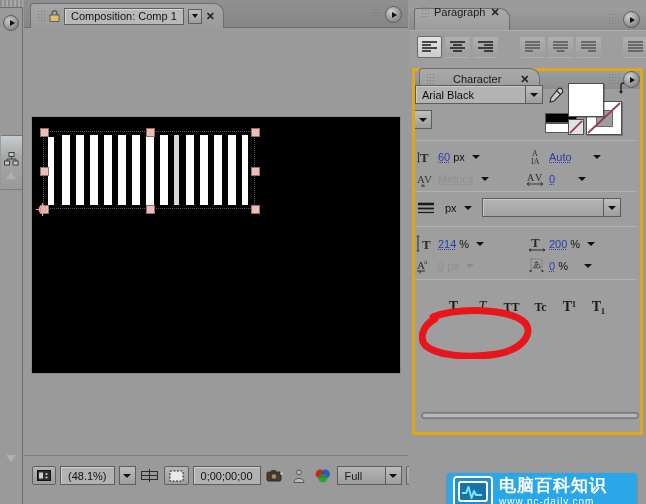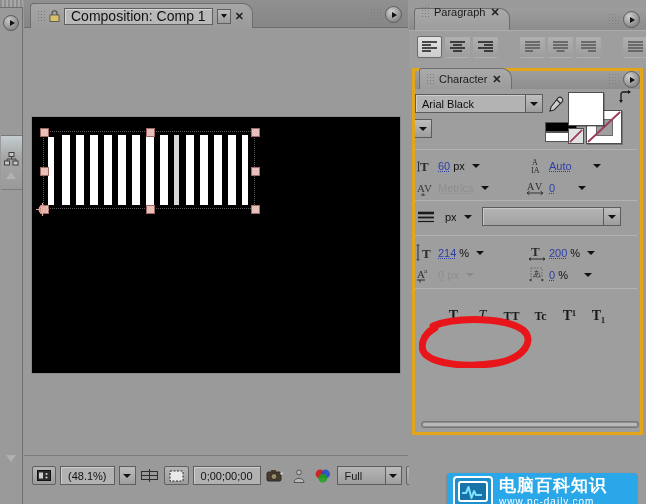--- a/index.html
+++ b/index.html
@@ -74,21 +74,21 @@
   }
   .tab-grip {
     width:8px;height:12px;
     background:
       radial-gradient(circle, #6e6e6e 35%, transparent 36%) 0 0/3px 3px;
     opacity:.8;
   }
   .lock-icon{ width:11px;height:12px;}
   .tab-field {
     background:#b9b9b9; border:1px solid #5f5f5f;
-    padding:1px 6px; font-size:14px; line-height:13px; color:#111;
+    padding:1px 6px; font-size:11px; line-height:13px; color:#111;
     box-shadow: inset 1px 1px 0 #d6d6d6;
   }
   .tiny-drop {
     width:14px;height:15px; background:linear-gradient(#bdbdbd,#9b9b9b);
     border:1px solid #5f5f5f; display:flex;align-items:center;justify-content:center;
   }
   .tiny-drop::after{content:"";width:0;height:0;border-top:4px solid #111;border-left:3.5px solid transparent;border-right:3.5px solid transparent;}
   .tab-x { font-size:11px; color:#222; cursor:pointer; font-weight:bold;}
   .tab-rest {
     position:absolute; left:0; top:3px; right:0; height:25px;
@@ -202,33 +202,33 @@
   
   .char-panel{
     position:absolute; left:0; top:66px; width:237px; height:372px;
   }
   .char-outline{
     position:absolute; left:3px; top:9px; width:231px; height:360px;
     border:3px solid #e3a61b; background:#9e9e9e;
   }
   .char-tab{
     position:absolute; left:10px; top:2px; height:21px; padding:0 9px 0 6px;
-    display:flex;align-items:center;gap:5px;
+    display:flex;align-items:center;gap:19px;
     background:linear-gradient(#aaa,#9c9c9c);
     border:1px solid #6e6e6e; border-bottom:none; border-radius:3px 10px 0 0;
     z-index:4;
   }
   .char-tab-strip{
     position:absolute; left:3px; top:2px; width:231px;height:21px;
     background:linear-gradient(#9e9e9e,#8d8d8d);
     border-top:3px solid #e3a61b; border-left:3px solid #e3a61b; border-right:3px solid #e3a61b;
     z-index:2;
   }
   .char-inner{
-    position:absolute; left:6px; top:24px; width:225px; height:342px;
+    position:absolute; left:6px; top:15px; width:225px; height:342px;
     z-index:5;
   }
 
   .cfield{
     height:19px; background:#b3b3b3; border:1px solid #5c5c5c;
     display:flex;align-items:center; padding:0 6px; font-size:11px; color:#0d0d0d;
     box-shadow: inset 1px 1px 0 #cecece;
   }
   .cdrop{
     width:17px; height:19px;

